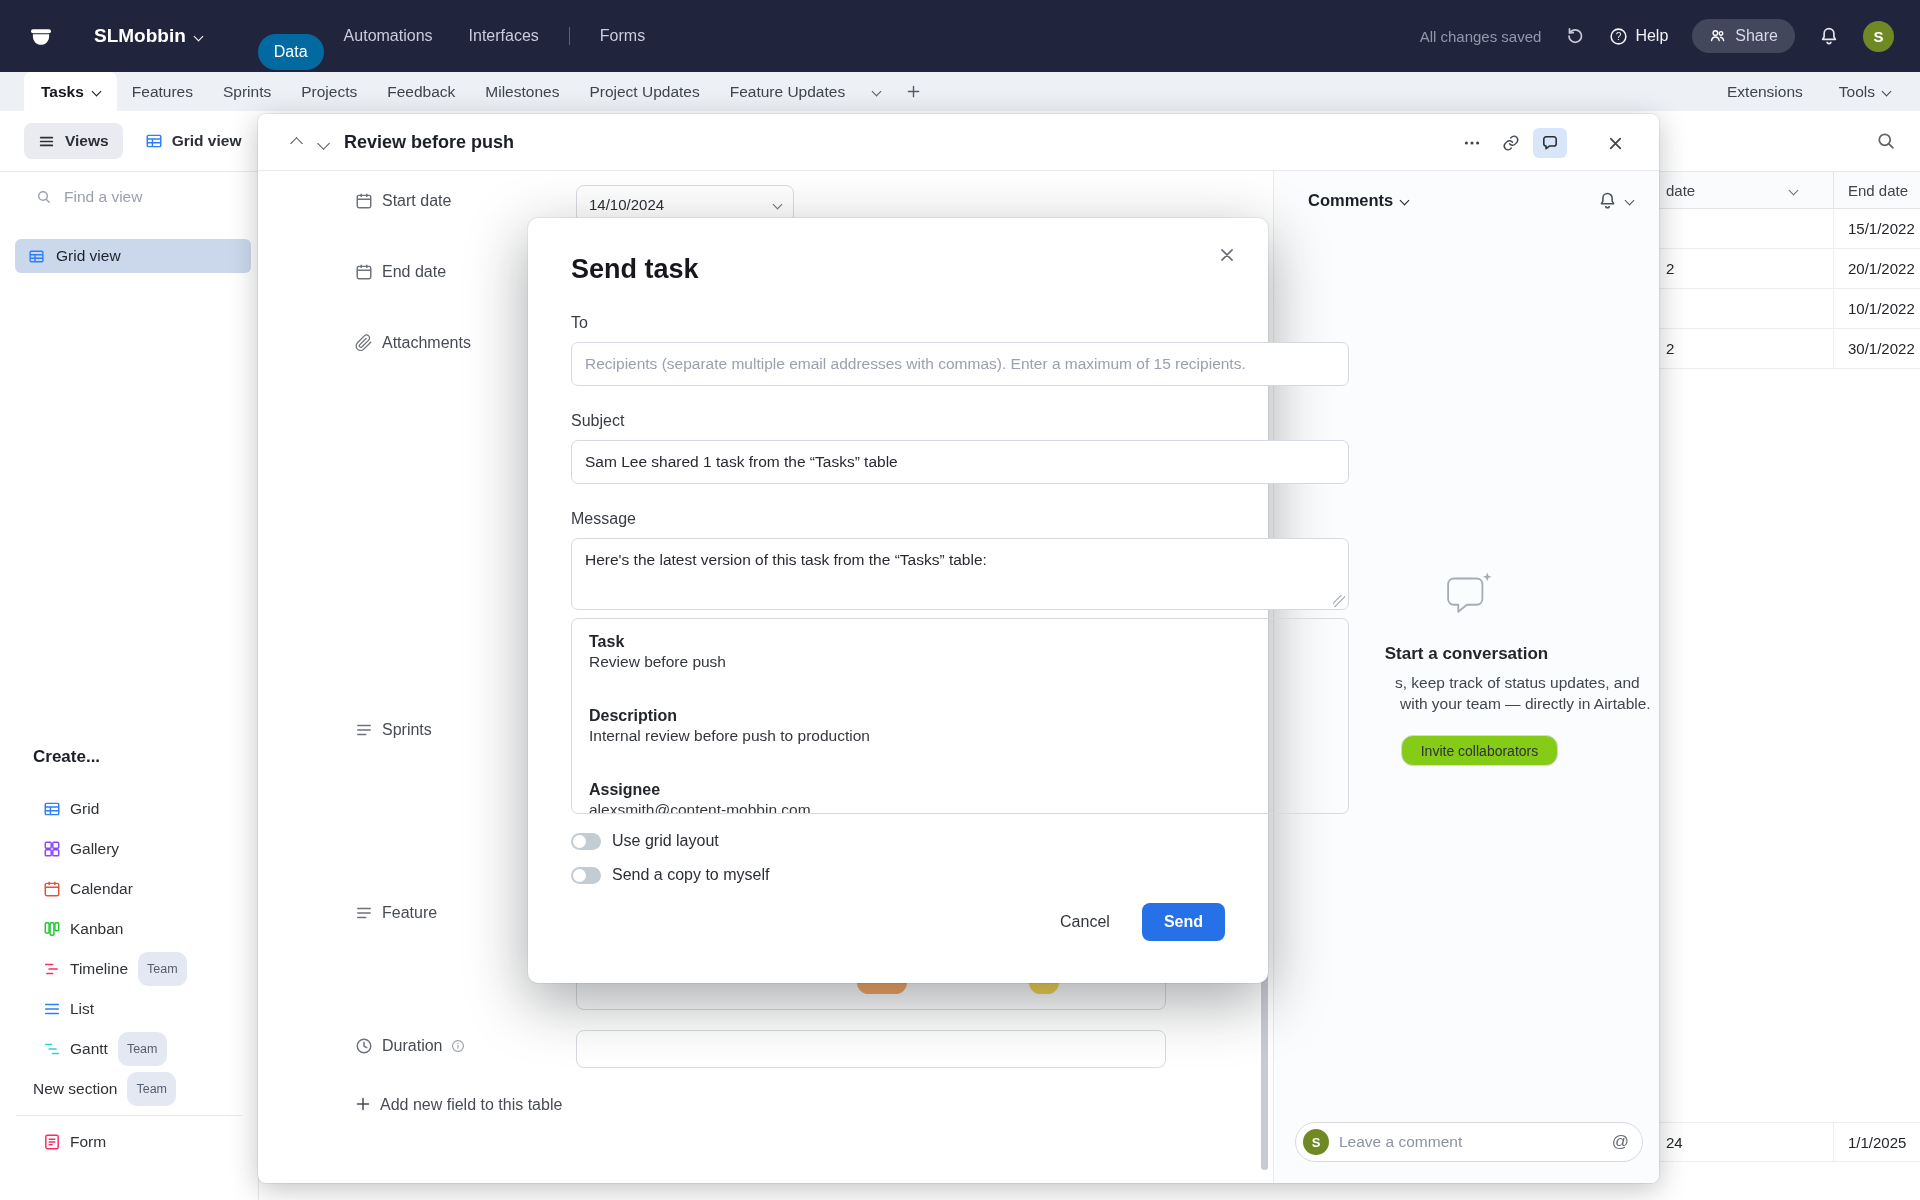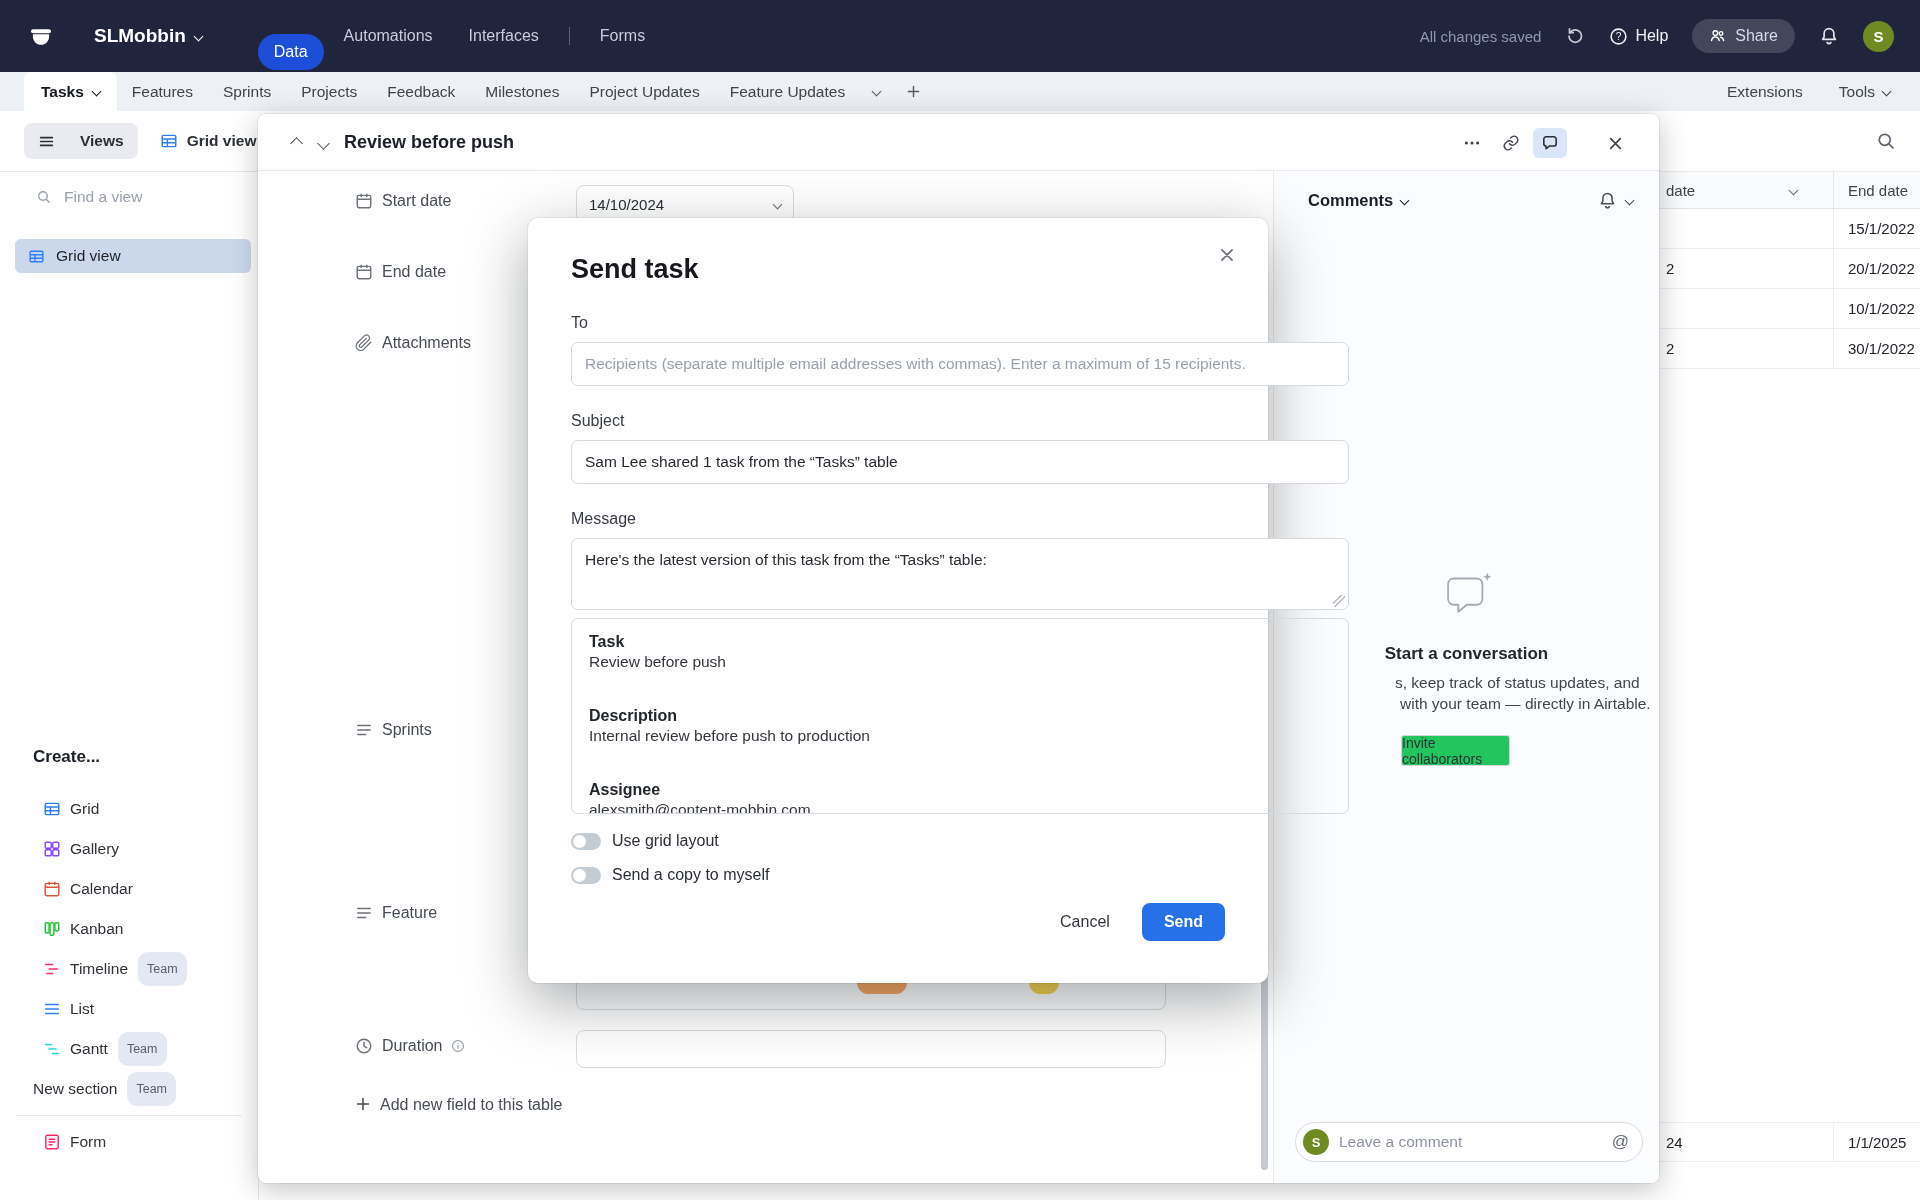--- a/index.html
+++ b/index.html
@@ -27,21 +27,21 @@
   
   #tabbar{position:absolute;top:72px;left:0;right:0;height:39px;background:#edf0f5;display:flex;align-items:stretch;padding-left:24px}
   .tab{display:flex;align-items:center;padding:0 15px;font-size:15.5px;color:#40454d;cursor:pointer}
   .tab.active{background:#fff;border-radius:7px 7px 0 0;font-weight:bold;color:#15181e;gap:9px;padding:0 17px}
   .tabextra{display:flex;align-items:center;color:#565b63;padding:0 13px;cursor:pointer}
   .tb-right{margin-left:auto;display:flex;align-items:center;gap:36px;padding-right:30px;font-size:15.5px;color:#3f444c}
   .tb-right>div{display:flex;align-items:center;gap:8px;cursor:pointer}
 
   
   #toolbar{position:absolute;top:111px;left:0;right:0;height:61px;background:#fff;border-bottom:1px solid #e8eaee;display:flex;align-items:center;padding:0 24px}
-  .viewsbtn{display:flex;align-items:center;gap:25px;background:#e9ebf0;border-radius:8px;padding:9px 14px;font-size:15.5px;font-weight:bold;color:#2c3036;cursor:pointer}
+  .viewsbtn{display:flex;align-items:center;gap:10px;background:#e9ebf0;border-radius:8px;padding:9px 14px;font-size:15.5px;font-weight:bold;color:#2c3036;cursor:pointer}
   .gvbtn{display:flex;align-items:center;gap:9px;margin-left:22px;font-size:15.5px;font-weight:bold;color:#2c3036;cursor:pointer}
 
   
   #sidebar{position:absolute;top:172px;left:0;width:259px;bottom:0;background:#fff;border-right:1px solid #e6e8ec}
   .findview{position:absolute;left:36px;top:16px;display:flex;align-items:center;gap:12px;color:#9aa1ac;font-size:15.5px;cursor:text}
   .selview{position:absolute;left:15px;top:67px;width:236px;height:34px;border-radius:6px;display:flex;align-items:center;gap:11px;padding:0 13px;font-size:15.5px;color:#1d2128;cursor:pointer}
   .createhead{position:absolute;left:33px;top:575px;font-size:17px;font-weight:bold;color:#1b1f27}
   .citems{position:absolute;left:0;top:617px;right:0}
   .citem{height:40px;display:flex;align-items:center;padding-left:43px;font-size:15.5px;color:#2f3338;cursor:pointer}
   .citem .lb{margin-left:9px}
@@ -75,21 +75,21 @@
   .rm-scroll{position:absolute;left:1003px;top:676px;width:7px;height:380px;border-radius:4px;background:#c7cad1;cursor:pointer}
   .addfield{position:absolute;left:97px;top:982px;display:flex;align-items:flex-start;gap:9px;font-size:16px;color:#474c54;cursor:pointer}
 
   
   #commentspanel{position:absolute;left:1015px;top:57px;right:0;bottom:0;background:#fbfcfd;border-left:1px solid #e9eaee;border-radius:0 0 8px 0}
   .cp-head{position:absolute;top:20px;left:34px;right:26px;display:flex;align-items:center;color:#1b1f27}
   .cp-title{display:flex;align-items:center;gap:8px;font-size:16.5px;font-weight:bold;cursor:pointer}
   .cp-bell{margin-left:auto;display:flex;align-items:center;gap:9px;color:#4a4f57;cursor:pointer}
   .cp-empty-title{position:absolute;top:473px;left:0;right:0;text-align:center;font-size:17px;font-weight:bold;color:#23262b}
   .cp-line{position:absolute;font-size:15.5px;color:#41464e;line-height:20px;white-space:nowrap}
-  .invitebtn{position:absolute;left:127px;top:564px;width:109px;height:31px;background:#22c55e;border:1px solid #d5d8de;border-radius:3px;display:flex;align-items:center;justify-content:center;font-size:14px;color:#2f3338;cursor:pointer}
+  .invitebtn{position:absolute;left:127px;top:564px;width:157px;height:31px;background:#84cc16;border:1px solid #d5d8de;border-radius:12px;display:flex;align-items:center;justify-content:center;font-size:14px;color:#2f3338;cursor:pointer}
   .composer{position:absolute;left:21px;top:951px;width:348px;height:40px;border:1px solid #d8dbe1;border-radius:20px;background:#fff;display:flex;align-items:center;padding:0 13px 0 7px;cursor:text}
   .composer .mini-av{width:26px;height:26px;border-radius:50%;display:flex;align-items:center;justify-content:center;color:#fff;font-size:13px;font-weight:bold}
   .composer .ph{margin-left:10px;font-size:15.5px;color:#8d939e}
   .composer .at{margin-left:auto;font-size:17px;color:#666c76;cursor:pointer}
 
   
   #senddialog{position:absolute;left:528px;top:218px;width:740px;height:765px;background:#fff;border-radius:10px;box-shadow:0 18px 60px rgba(20,25,32,.38),0 0 0 1px rgba(0,0,0,.05);z-index:50}
   .dclose{position:absolute;top:22px;right:26px;width:30px;height:30px;display:flex;align-items:center;justify-content:center;color:#6b7078;cursor:pointer}
   .dtitle{position:absolute;left:43px;top:36px;font-size:27px;font-weight:bold;color:#16181d}
   .dlabel{position:absolute;left:43px;font-size:16px;color:#383d45}
@@ -117,21 +117,21 @@
     <svg viewBox="0 0 24 24" width="30" height="30">
         <rect x="4" y="6.5" width="16" height="3.2" rx="1.6" fill="#fff"></rect>
         <path fill="#fff" d="M5.5 10.5h13v1.6c0 3.9-2.9 6.9-6.5 6.9s-6.5-3-6.5-6.9z"></path>
       </svg>
   </span>
   <div class="ws">
     <span>SLMobbin</span>
     <i class="cv cv-d"></i>
   </div>
   <div class="tn-nav">
-    <span class="tn-item active" style="background: #1d4ed8; margin-top: 32px;">Data</span>
+    <span class="tn-item active" style="background: #0369a1; margin-top: 32px;">Data</span>
     <span class="tn-item">Automations</span>
     <span class="tn-item">Interfaces</span>
     <span class="navdiv"></span>
     <span class="tn-item">Forms</span>
   </div>
   <div class="tn-right">
     <span class="saved">All changes saved</span>
     <span>
       <svg viewBox="0 0 16 16" width="20" height="20" fill="none" stroke="#c3c7d6" stroke-width="1.4" stroke-linecap="round">
           <path d="M3.2 8a5 5 0 105-5c-1.9 0-3.6 1.1-4.4 2.6"></path>

